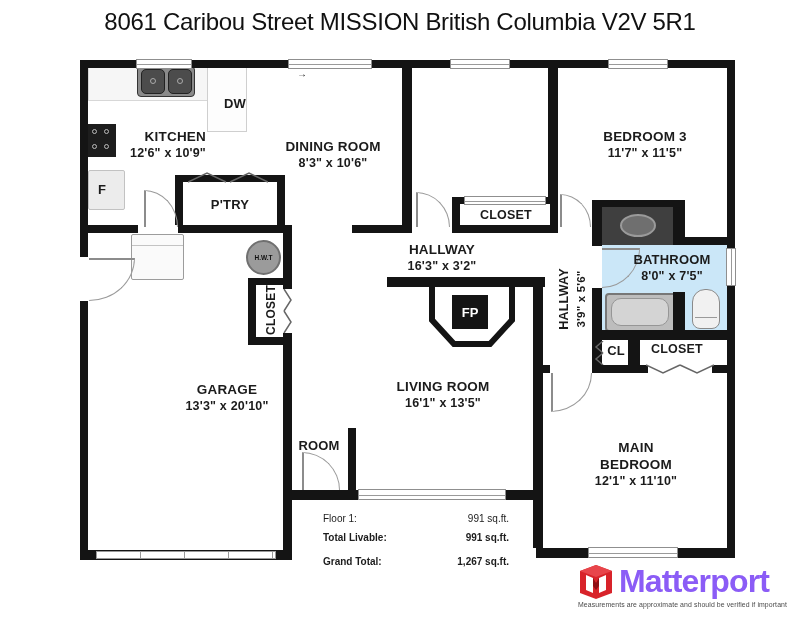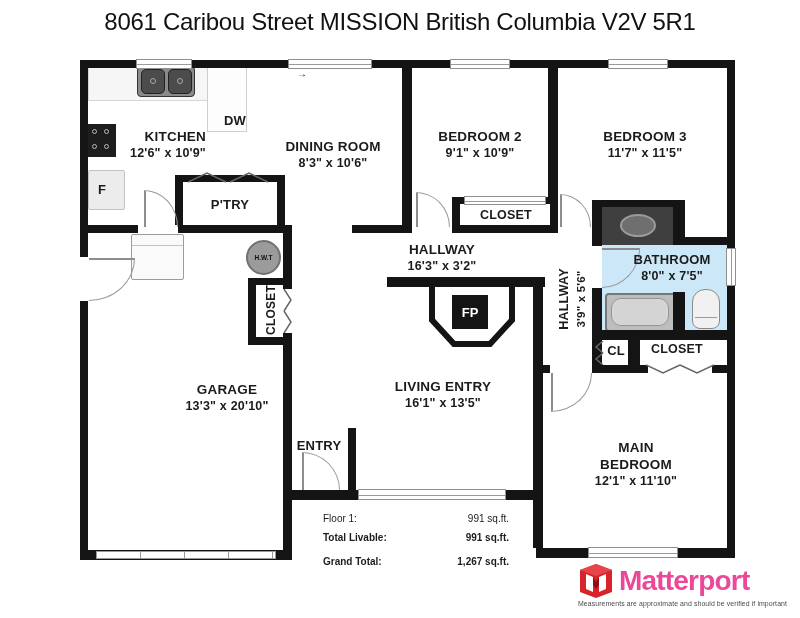--- a/index.html
+++ b/index.html
@@ -27,21 +27,21 @@
   .rdims{font-size:12.5px;line-height:16px;font-weight:600;}
   .small-lab{font-size:13px;font-weight:600;}
   #title{position:absolute;top:8px;left:0;width:800px;text-align:center;font-size:24px;
          letter-spacing:-.3px;color:#111;font-weight:400;z-index:6;}
   #stats{position:absolute;left:323px;top:509px;width:186px;z-index:6;font-size:10px;}
   .srow{display:flex;justify-content:space-between;line-height:19px;}
   .srow.b{font-weight:700;}
   .sgap{height:5px;}
   #brand{position:absolute;left:578px;top:563px;width:215px;z-index:6;}
   #brand .row{display:flex;align-items:center;}
-  #brand .word{font-size:28px;font-weight:700;color:#ec4899;letter-spacing:-.8px;margin-left:5px;}
+  #brand .word{font-size:32px;font-weight:700;color:#8b5cf6;letter-spacing:-.8px;margin-left:5px;}
   #brand .tag{font-size:6.9px;color:#4a4a4a;margin-top:1px;letter-spacing:.1px;}
   .hwt{position:absolute;border-radius:50%;background:#9b9b9b;border:2px solid #707070;z-index:2;
        display:flex;align-items:center;justify-content:center;font-size:6.5px;font-weight:700;color:#101010;}
   .fpbox{position:absolute;background:#141414;color:#fff;display:flex;align-items:center;justify-content:center;
          font-size:13px;font-weight:600;z-index:4;}
 </style>
 </head>
 <body>
 
 <div id="title">8061 Caribou Street MISSION British Columbia V2V 5R1</div>
@@ -160,24 +160,20 @@
   </svg>
 
   <div class="rlabel" style="left:168px;top:144px;text-align:right;">
     <div class="rname">KITCHEN</div>
     <div class="rdims">12'6" x 10'9"</div>
   </div>
   <div class="rlabel" style="left:333px;top:147px;margin-top:7px;">
     <div class="rname">DINING ROOM</div>
     <div class="rdims">8'3" x 10'6"</div>
   </div>
-  <div class="rlabel" style="left:480px;top:144px;">
-    <div class="rname">BEDROOM 2</div>
-    <div class="rdims">9'1" x 10'9"</div>
-  </div>
   <div class="rlabel" style="left:645px;top:144px;">
     <div class="rname">BEDROOM 3</div>
     <div class="rdims">11'7" x 11'5"</div>
   </div>
   <div class="rlabel" style="left:442px;top:257px;">
     <div class="rname">HALLWAY</div>
     <div class="rdims">16'3" x 3'2"</div>
   </div>
   <div class="rlabel" style="left:672px;top:267px;">
     <div class="rname" style="font-size:13px;">BATHROOM</div>
@@ -185,33 +181,33 @@
   </div>
   <div class="rlabel" style="left:572px;top:299px;transform:translate(-50%,-50%) rotate(-90deg);">
     <div class="rname" style="font-size:12.5px;">HALLWAY</div>
     <div class="rdims" style="font-size:11.5px;">3'9" x 5'6"</div>
   </div>
   <div class="rlabel" style="left:181px;top:397px;margin-left:46px;">
     <div class="rname">GARAGE</div>
     <div class="rdims">13'3" x 20'10"</div>
   </div>
   <div class="rlabel" style="left:443px;top:394px;">
-    <div class="rname">LIVING ENTRY</div>
+    <div class="rname">LIVING ROOM</div>
     <div class="rdims">16'1" x 13'5"</div>
   </div>
   <div class="rlabel" style="left:636px;top:464px;">
     <div class="rname">MAIN</div>
     <div class="rname">BEDROOM</div>
     <div class="rdims">12'1" x 11'10"</div>
   </div>
 
   <div class="rlabel small-lab" style="left:230px;top:204px;">P'TRY</div>
-  <div class="rlabel small-lab" style="left:227px;top:120px;padding-left:16px;">DW</div>
+  <div class="rlabel small-lab" style="left:227px;top:103px;padding-left:16px;">DW</div>
   <div class="rlabel small-lab" style="left:102px;top:189px;">F</div>
-  <div class="rlabel small-lab" style="left:319px;top:445px;">ENTRY</div>
+  <div class="rlabel small-lab" style="left:319px;top:445px;">ROOM</div>
   <div class="rlabel small-lab" style="left:616px;top:350px;">CL</div>
   <div class="rlabel small-lab" style="left:506px;top:215px;font-size:12.5px;">CLOSET</div>
   <div class="rlabel small-lab" style="left:677px;top:349px;font-size:12.5px;">CLOSET</div>
   <div class="rlabel small-lab" style="left:271px;top:310px;font-size:12px;transform:translate(-50%,-50%) rotate(-90deg);">CLOSET</div>
 
 </div>
 
 <div id="stats">
   <div class="srow">
     <span>Floor 1:</span>

